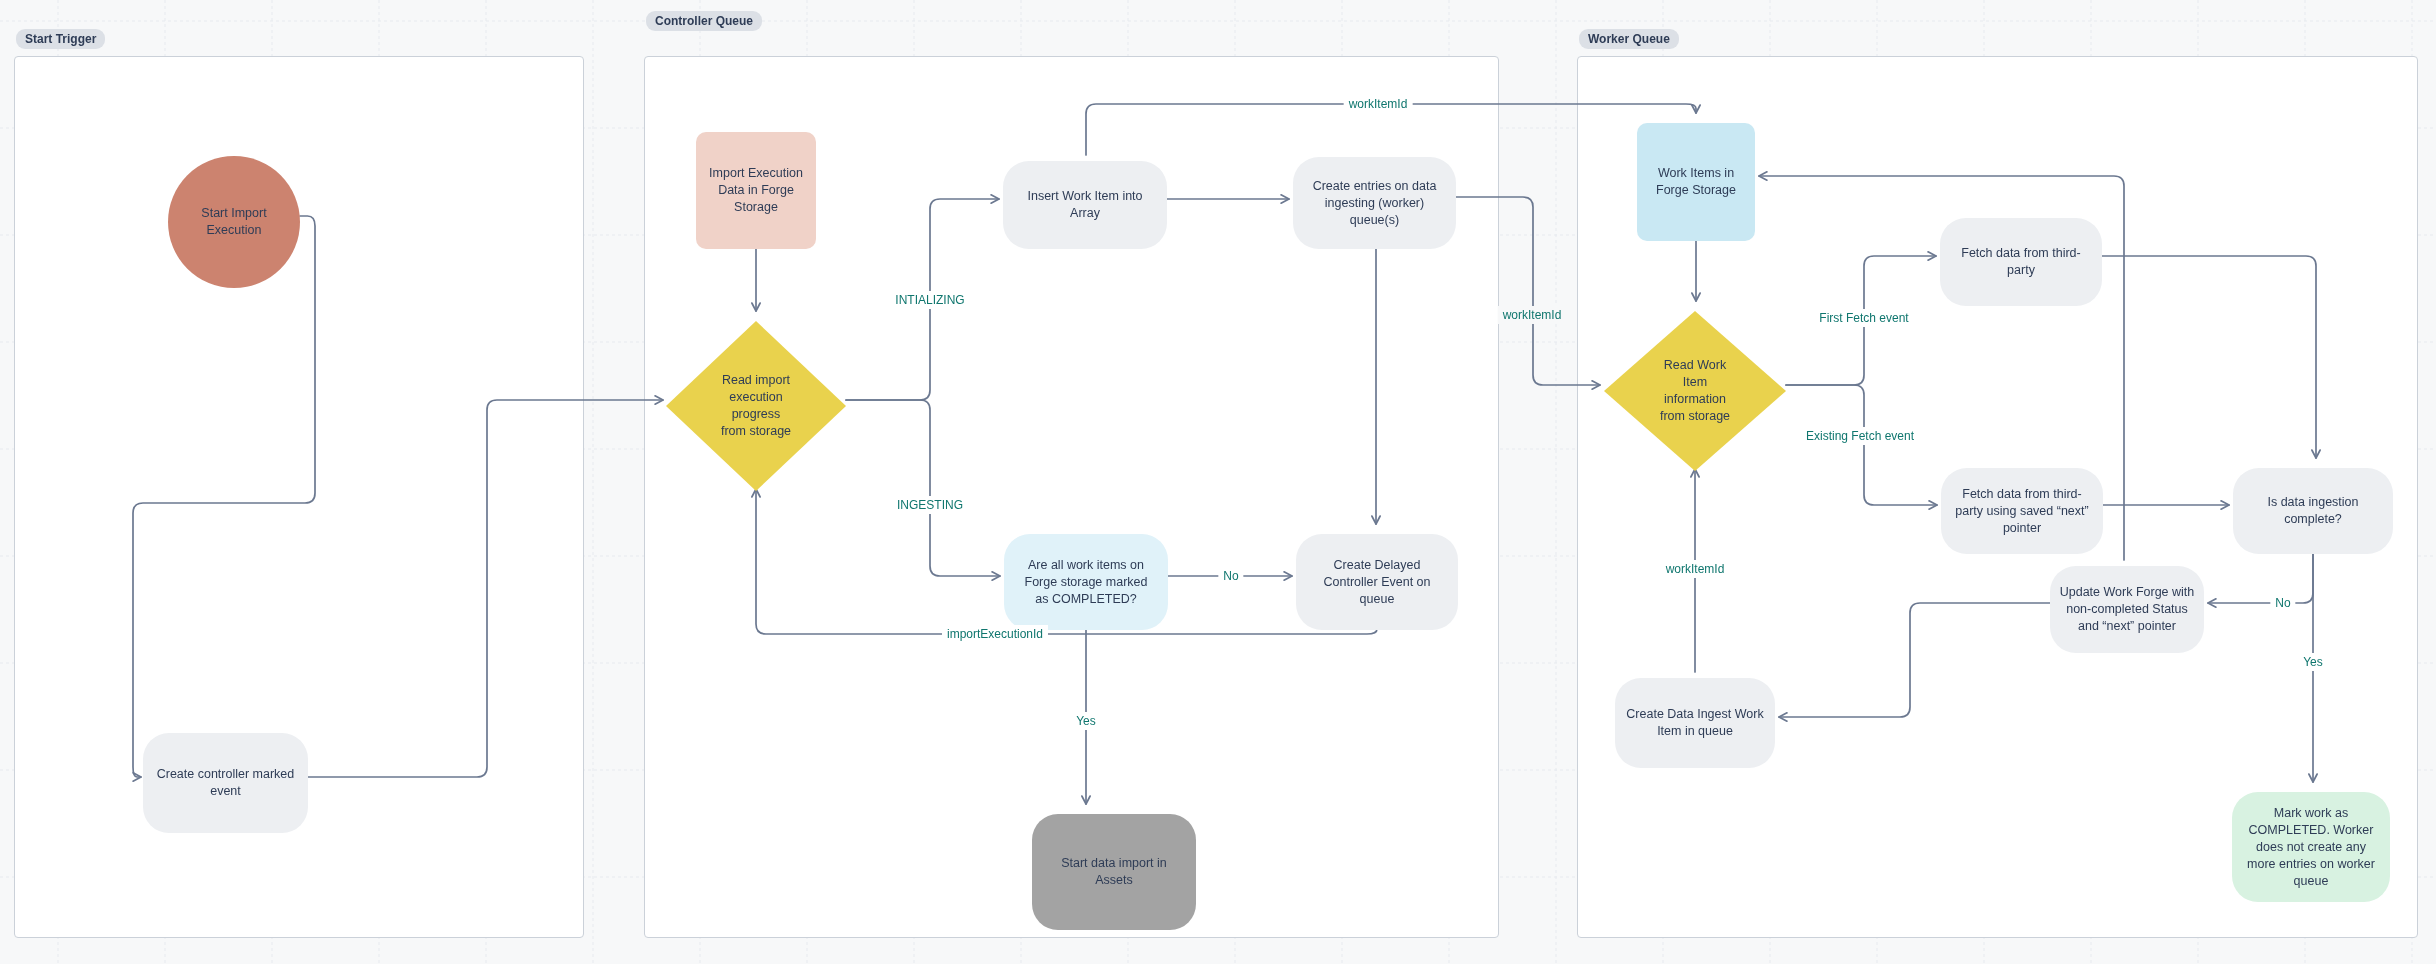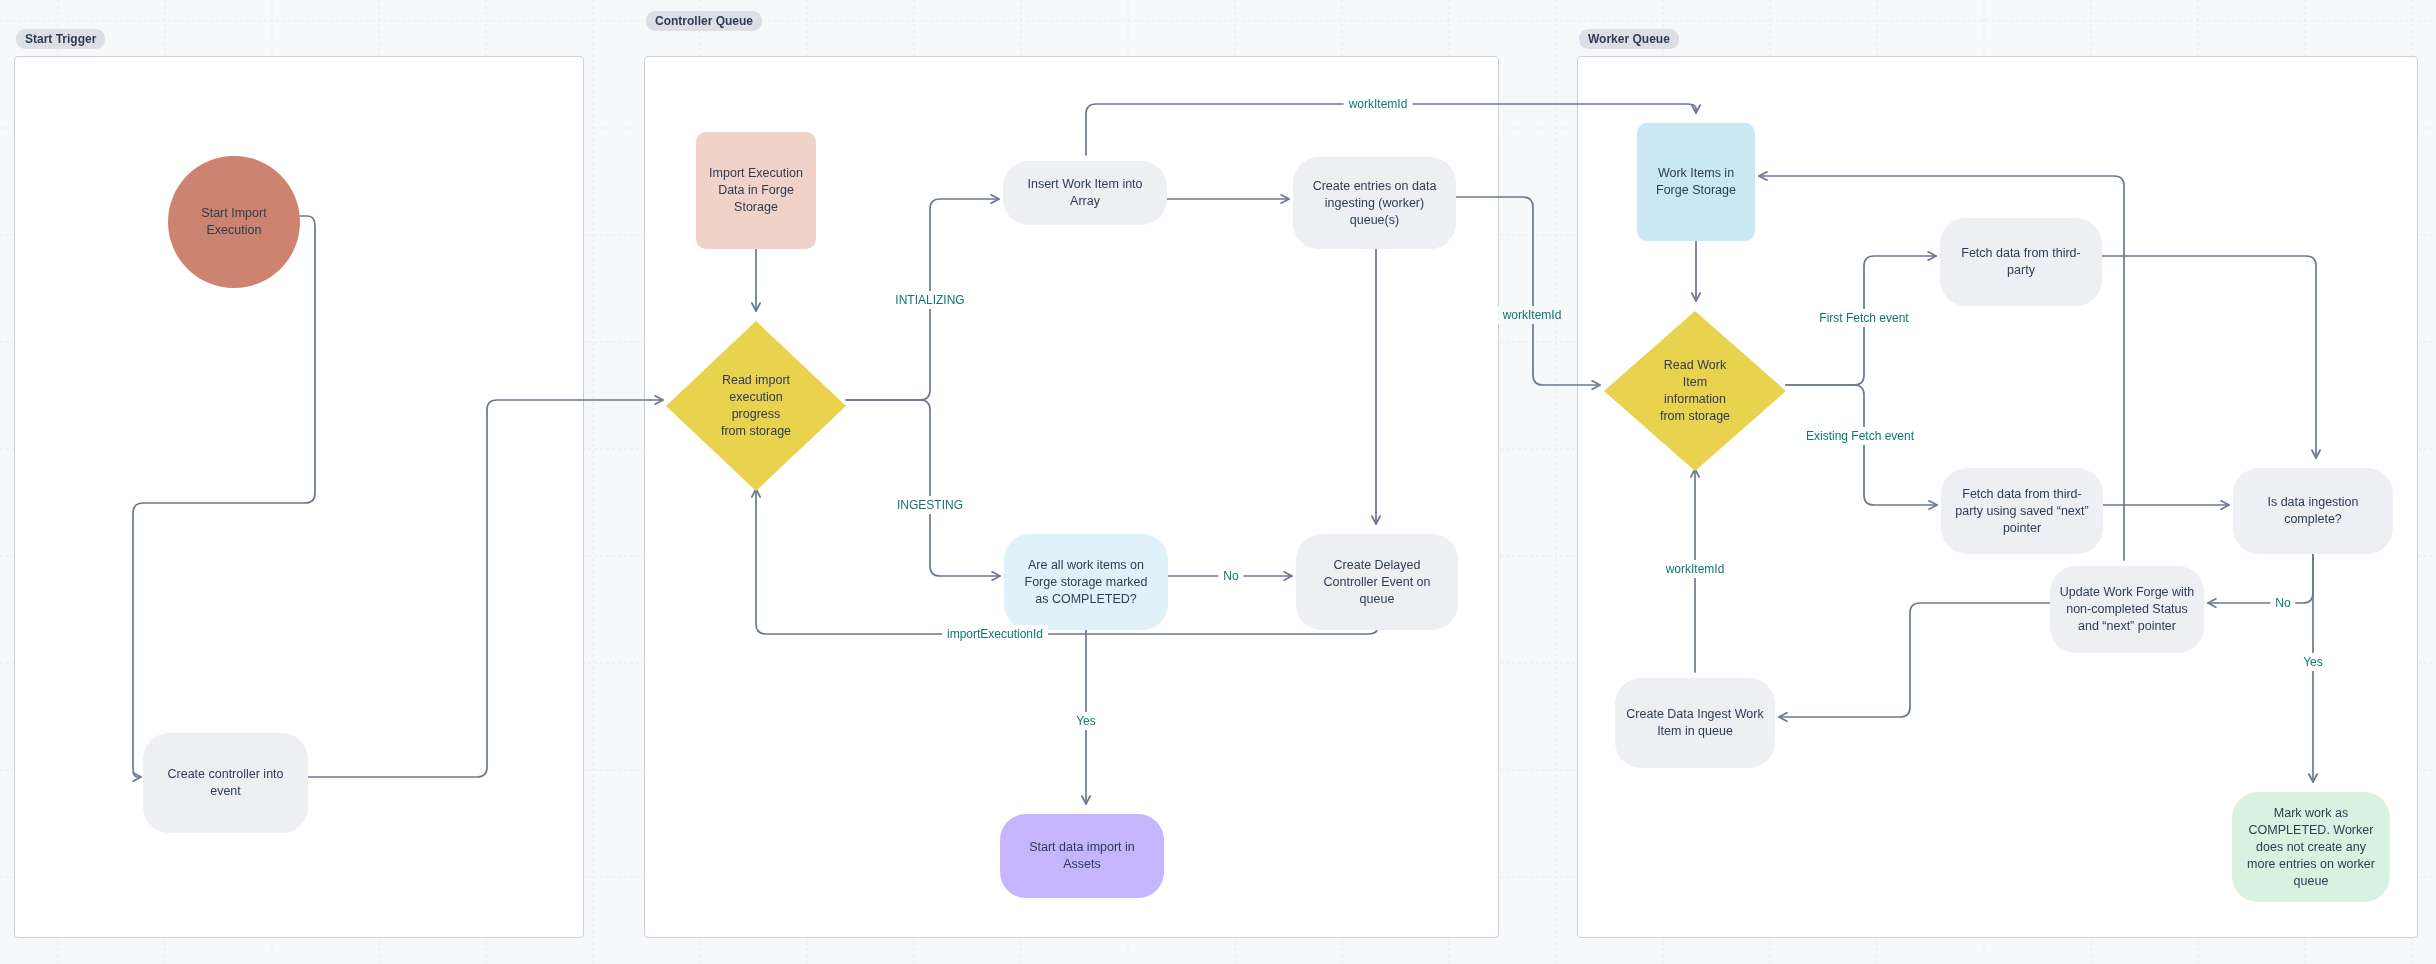--- a/index.html
+++ b/index.html
@@ -109,41 +109,41 @@
       <path d="M 2313 548 L 2313 782" fill="none" stroke="#6B7890" stroke-width="1.7" stroke-linecap="round"></path>
       <path d="M 2308.8439874201267 774.0170456949865 L 2313 782 L 2317.1560125798733 774.0170456949865" fill="none" stroke="#6B7890" stroke-width="1.7" stroke-linecap="round" stroke-linejoin="round"></path>
       <path d="M 2124 560 L 2124 186 Q 2124 176 2114 176 L 1759 176" fill="none" stroke="#6B7890" stroke-width="1.7" stroke-linecap="round"></path>
       <path d="M 1766.9829543050137 171.84398742012664 L 1759 176 L 1766.9829543050137 180.15601257987333" fill="none" stroke="#6B7890" stroke-width="1.7" stroke-linecap="round" stroke-linejoin="round"></path>
       <path d="M 2050 603 L 1920 603 Q 1910 603 1910 613 L 1910 707 Q 1910 717 1900 717 L 1779 717" fill="none" stroke="#6B7890" stroke-width="1.7" stroke-linecap="round"></path>
       <path d="M 1786.9829543050137 712.8439874201266 L 1779 717 L 1786.9829543050137 721.1560125798734" fill="none" stroke="#6B7890" stroke-width="1.7" stroke-linecap="round" stroke-linejoin="round"></path>
     </svg>
   <div id="nodes-layer">
       <div class="node circle" style="left: 168px; top: 150px; width: 132px; height: 132px; background: rgb(204, 131, 111);">Start Import
 Execution</div>
-      <div class="node rect" style="left: 143px; top: 727px; width: 165px; height: 100px; background: rgb(237, 239, 242);">Create controller into
+      <div class="node rect" style="left: 143px; top: 727px; width: 165px; height: 100px; background: rgb(237, 239, 242);">Create controller marked
 event</div>
       <div class="node rect-sm" style="left: 696px; top: 126px; width: 120px; height: 117px; background: rgb(240, 210, 200);">Import Execution
 Data in Forge
 Storage</div>
       <div class="node diamond" style="left: 666px; top: 315px; width: 180px; height: 170px; background: rgb(233, 210, 77);">Read import
 execution
 progress
 from storage</div>
-      <div class="node rect" style="left: 1003px; top: 155px; width: 164px; height: 64px; background: rgb(237, 239, 242);">Insert Work Item into
+      <div class="node rect" style="left: 1003px; top: 155px; width: 164px; height: 88px; background: rgb(237, 239, 242);">Insert Work Item into
 Array</div>
       <div class="node rect" style="left: 1293px; top: 151px; width: 163px; height: 92px; background: rgb(237, 239, 242);">Create entries on data
 ingesting (worker)
 queue(s)</div>
       <div class="node rect" style="left: 1004px; top: 528px; width: 164px; height: 96px; background: rgb(224, 242, 249);">Are all work items on
 Forge storage marked
 as COMPLETED?</div>
       <div class="node rect" style="left: 1296px; top: 528px; width: 162px; height: 96px; background: rgb(237, 239, 242);">Create Delayed
 Controller Event on
 queue</div>
-      <div class="node rect" style="left: 1000px; top: 808px; width: 164px; height: 84px; background: #c4b5fd;">Start data import in
+      <div class="node rect" style="left: 1032px; top: 808px; width: 164px; height: 116px; background: #a3a3a3;">Start data import in
 Assets</div>
       <div class="node rect-sm" style="left: 1637px; top: 117px; width: 118px; height: 118px; background: rgb(201, 232, 243);">Work Items in
 Forge Storage</div>
       <div class="node diamond" style="left: 1604px; top: 305px; width: 182px; height: 160px; background: rgb(233, 210, 77);">Read Work
 Item
 information
 from storage</div>
       <div class="node rect" style="left: 1940px; top: 212px; width: 162px; height: 88px; background: rgb(237, 239, 242);">Fetch data from third-
 party</div>
       <div class="node rect" style="left: 1941px; top: 462px; width: 162px; height: 86px; background: rgb(237, 239, 242);">Fetch data from third-

